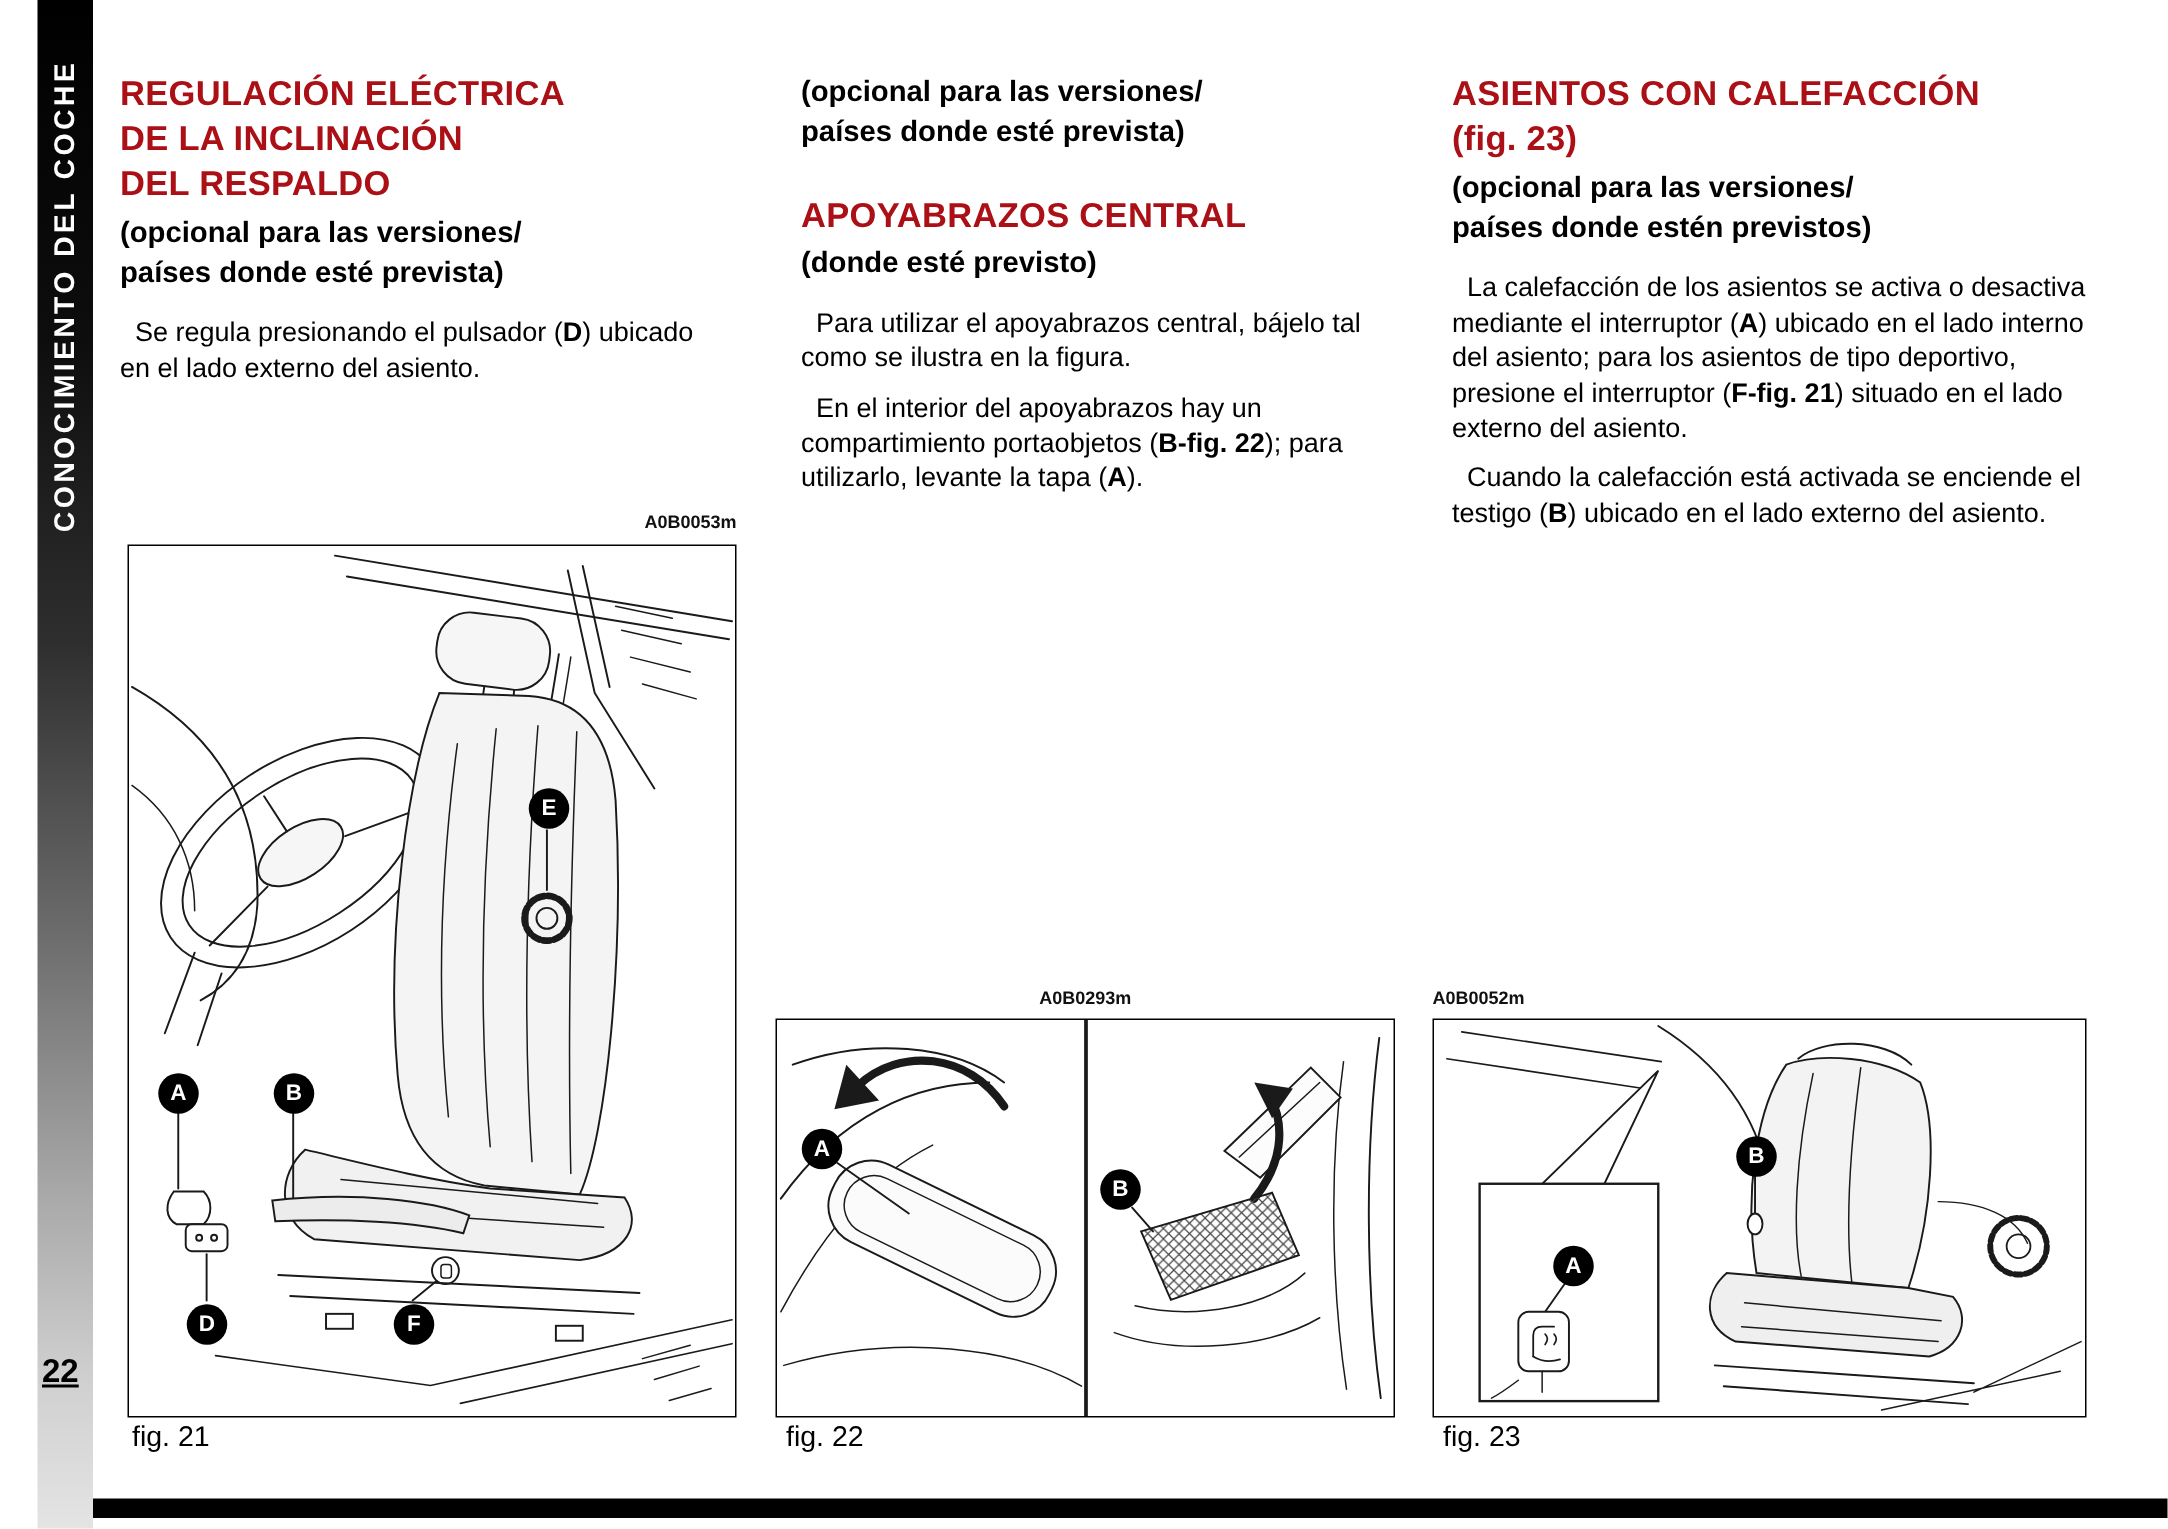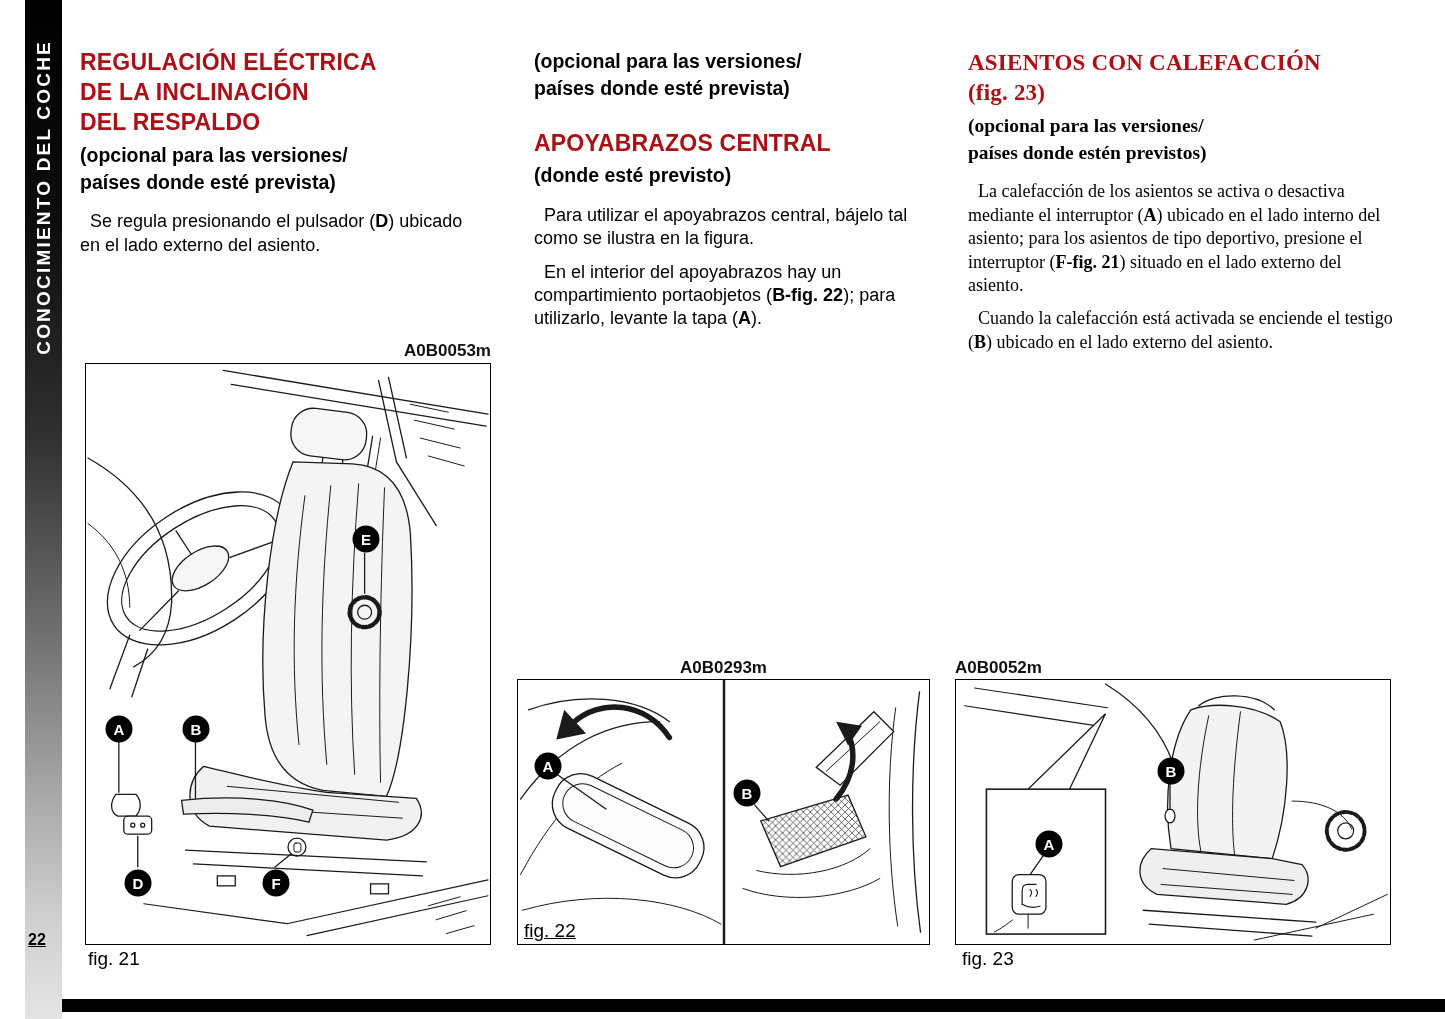--- a/index.html
+++ b/index.html
@@ -19,60 +19,60 @@
     position:absolute; top:40px; left:50%;
     transform:translateX(-50%) rotate(180deg);
     writing-mode:vertical-rl; white-space:nowrap;
     color:#fff; font-weight:bold; font-size:19px; letter-spacing:2.2px;
   }
 
   
   .col { position:absolute; top:48px; }
   .col1 { left:80px;  width:396px; }
   .col2 { left:534px; width:400px; }
-  .col3 { left:968px; width:426px;font-family:Liberation Serif, serif; }
+  .col3 { left:968px; width:426px; }
   h2.heading {
     color:var(--heading-color,#ab1016);
     font-size:23px; line-height:1.3; white-space:pre-line;
     margin-bottom:4px; letter-spacing:0.2px;
   }
   h3.subheading {
     color:#000; font-size:19.5px; line-height:1.4; white-space:pre-line;
     margin-bottom:14px;
   }
   p.body {
     font-size:18px; line-height:1.3; text-indent:10px; margin-bottom:10px;
   }
   .section2 { margin-top:26px; }
 
   
-  .figcode { position:absolute; font-size:17px; font-weight:bold; color:#111; }
+  .figcode { position:absolute; font-size:12px; font-weight:bold; color:#111; }
   .figcode.f21 { left:85px;  top:341px; width:406px; text-align:right; }
   .figcode.f22 { left:517px; top:658px; width:413px; text-align:center; }
   .figcode.f23 { left:955px; top:658px; width:436px; text-align:left; }
 
   .figbox { position:absolute; border:1.5px solid #000; background:#fff; }
   .figbox.f21 { left:85px;  top:363px; width:406px; height:582px; }
   .figbox.f22 { left:517px; top:679px; width:413px; height:266px; }
   .figbox.f23 { left:955px; top:679px; width:436px; height:266px; }
   .figbox svg { position:absolute; inset:0; width:100%; height:100%; }
 
   .callout {
     position:absolute; width:27px; height:27px; border-radius:50%;
     background:#000; color:#fff; font-weight:bold; font-size:15px;
     display:flex; align-items:center; justify-content:center;
     transform:translate(-50%,-50%);
   }
 
   .figcaption { position:absolute; font-size:19px; color:#000; }
   .figcaption.f21 { left:88px;  top:948px; }
-  .figcaption.f22 { left:524px; top:920px;text-decoration:underline; }
+  .figcaption.f22 { left:524px; top:948px; }
   .figcaption.f23 { left:962px; top:948px;text-align:right; }
 
-  .pagenum { position:absolute; left:28px; top:931px; font-size:16px; font-weight:bold;text-decoration:underline; }
+  .pagenum { position:absolute; left:28px; top:901px; font-size:22px; font-weight:bold;text-decoration:underline; }
   .bottom-bar { position:absolute; left:62px; top:999px; width:1383px; height:13px; background:#000; }
 </style>
 </head>
 <body>
 
 <div class="page">
 
   <div class="sidebar">
     <span class="sidebar-text">CONOCIMIENTO DEL COCHE</span>
   </div>

